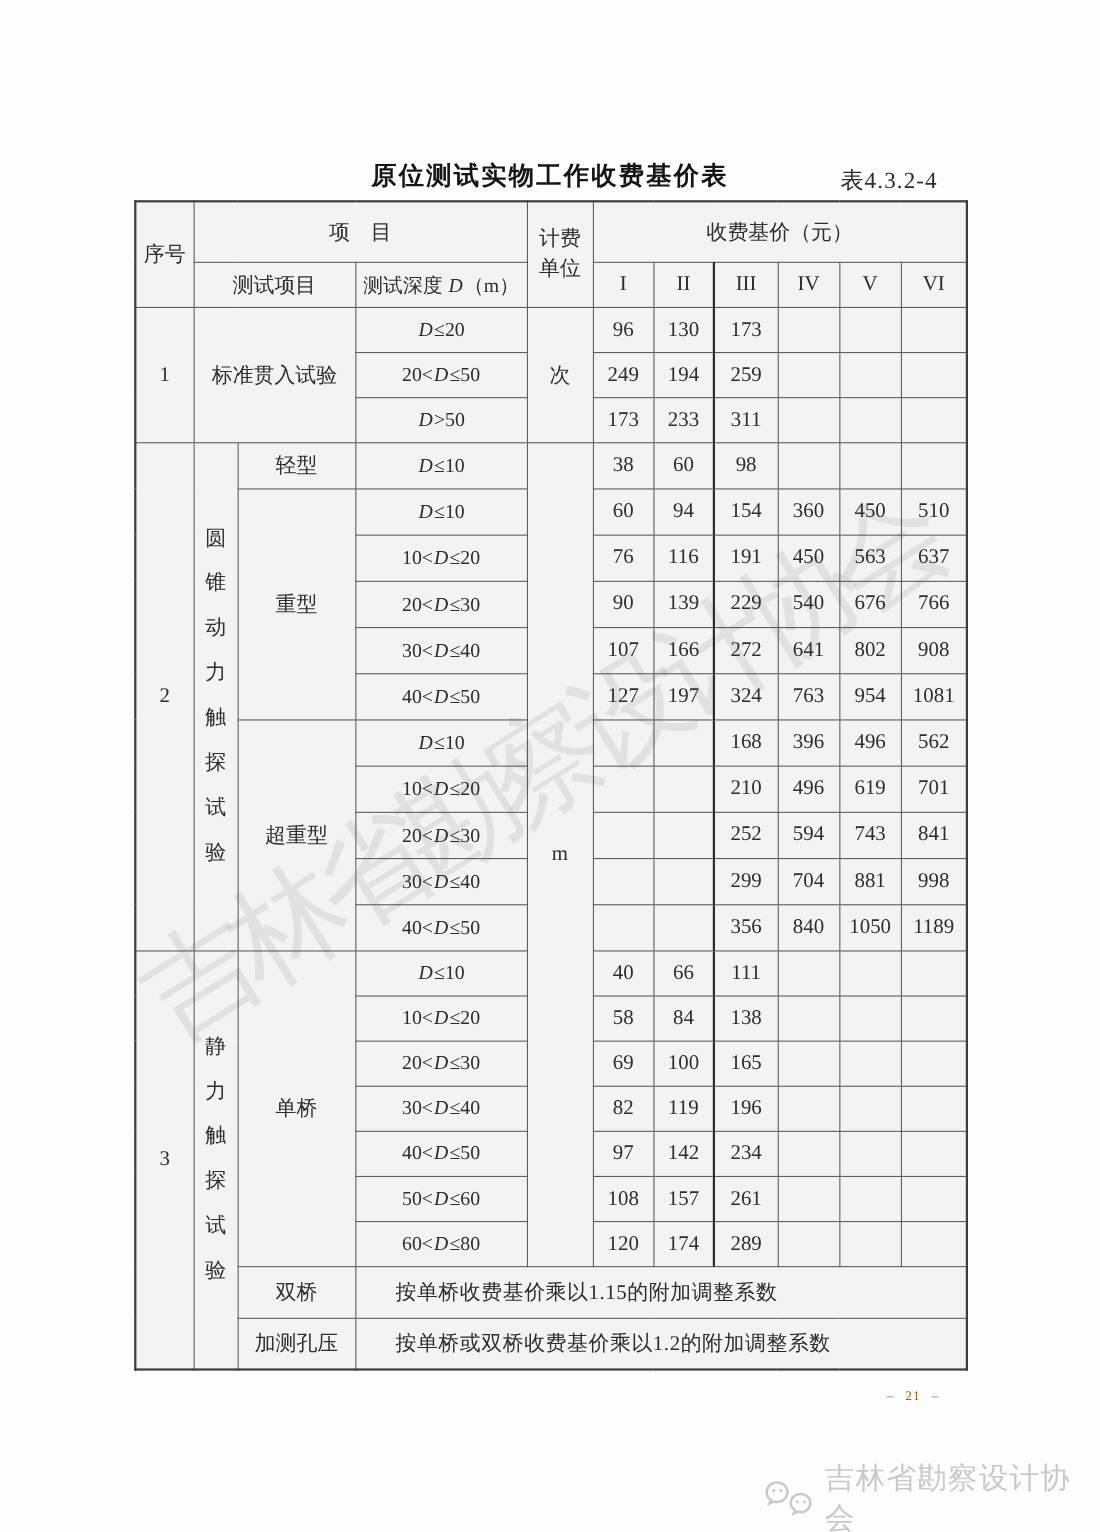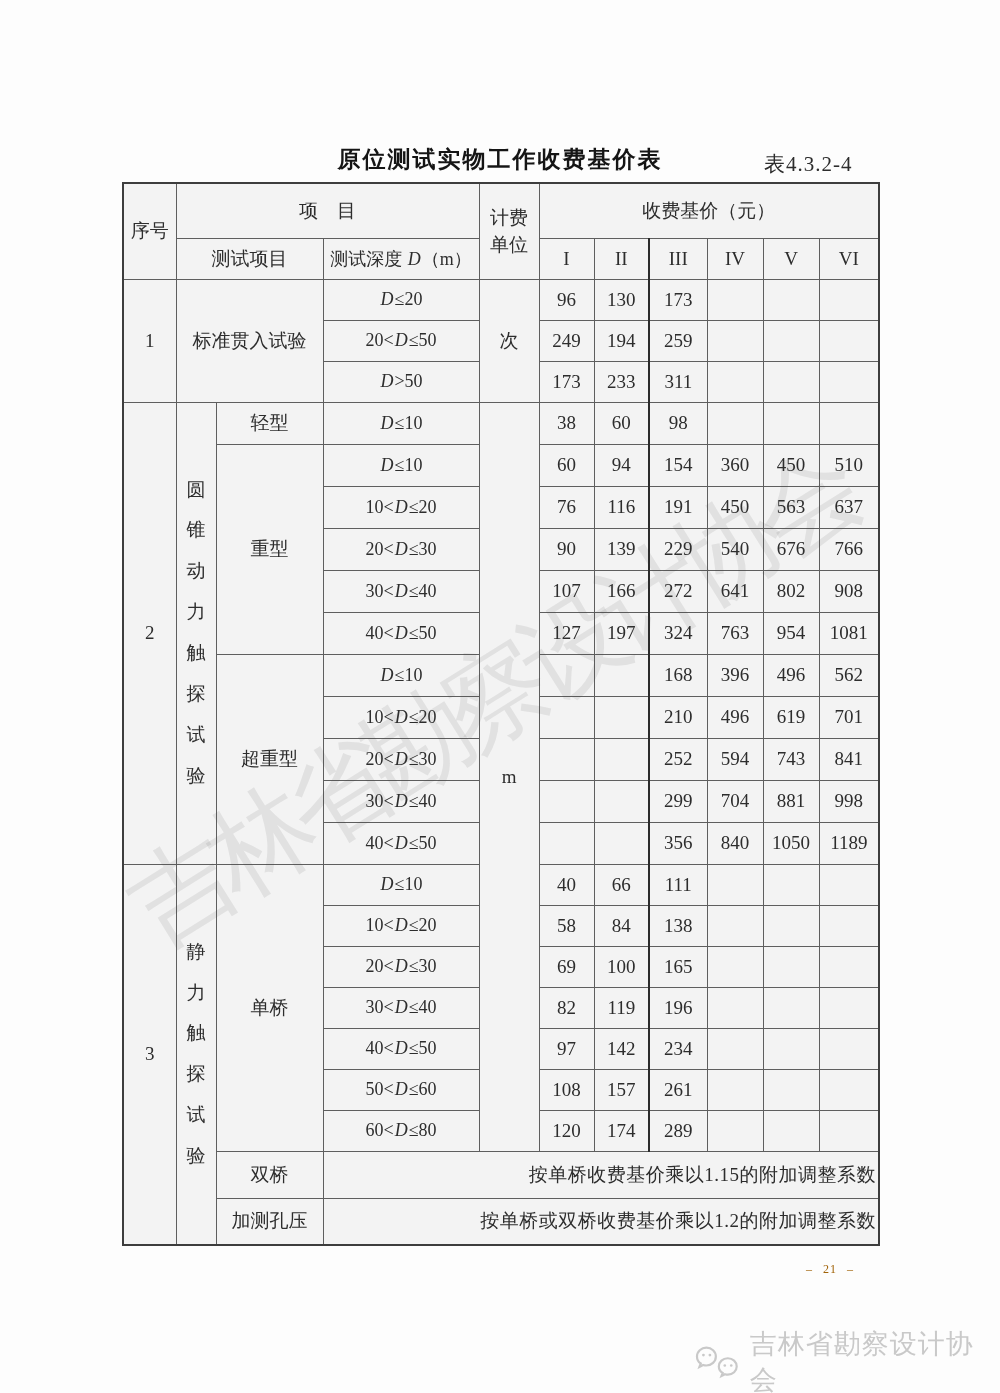--- a/index.html
+++ b/index.html
@@ -44,21 +44,21 @@
   .fee tr.h1{height:55px;}
   .fee tr.h2{height:41px;}
   .fee tr.sec0{height:41px;}
   .fee tr.sec1{height:42px;}
   .fee tr.sec2{height:41px;}
   .fee tr.note-row{height:47px;}
   .fee .unit-h span{display:block;line-height:1.45;text-align:center;}
   .fee .item-v{padding:0 9px;line-height:2.15;word-break:break-all;}
   .fee .depth i{font-style:italic;padding:0 1px;font-family:"Liberation Serif","DejaVu Serif",serif;}
   .fee .depth{font-size:18px;}
-  .fee .note{text-align:right;padding-left:36px;letter-spacing:0.5px;}
+  .fee .note{text-align:left;padding-left:36px;letter-spacing:0.5px;}
   .fee .num{font-size:19px;}
   
   .watermark{
     position:absolute;left:140px;top:866px;
     font-size:104px;letter-spacing:-12px;line-height:1;
     color:rgba(70,70,70,0.10);
     white-space:nowrap;
     transform:rotate(-32deg);transform-origin:0 50%;
     pointer-events:none;z-index:3;
     font-family:"Liberation Serif","DejaVu Serif",serif;

